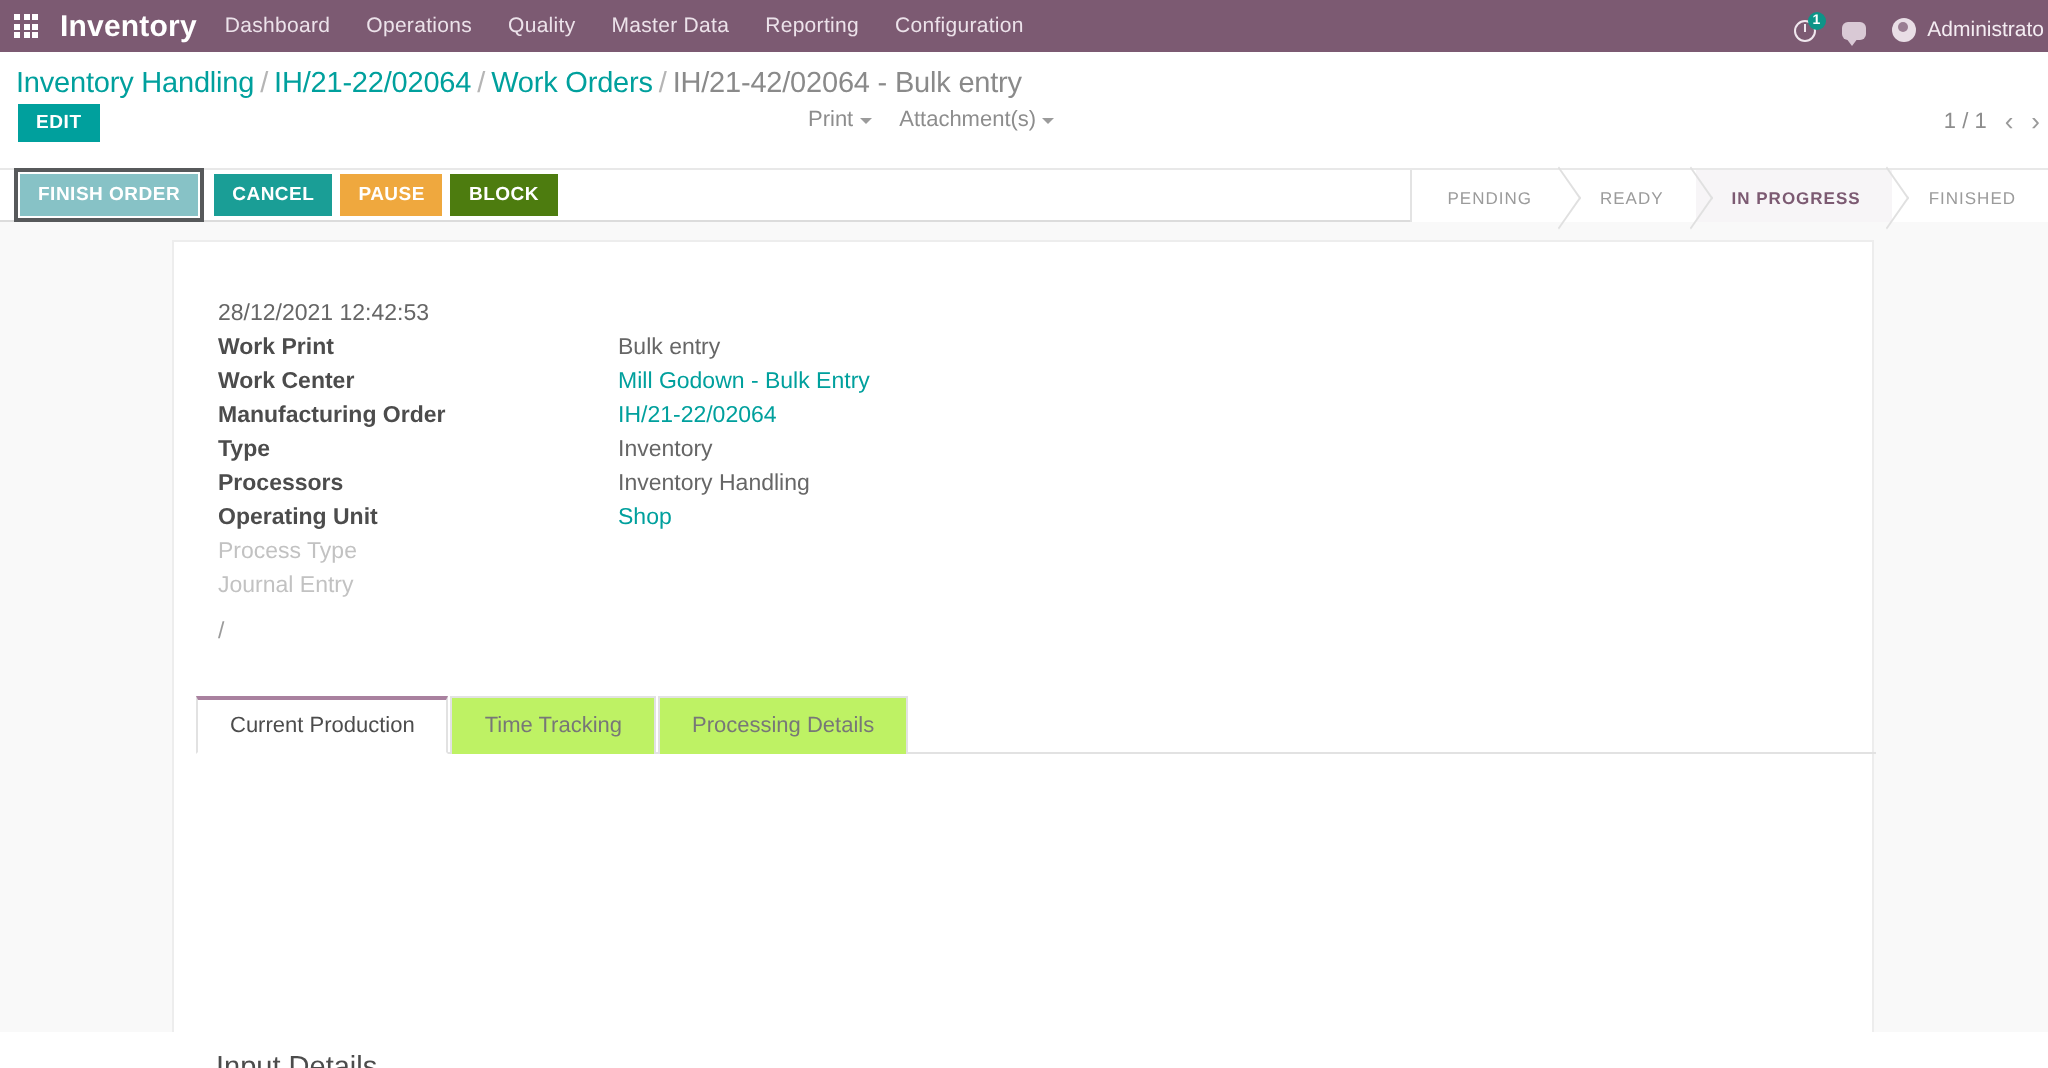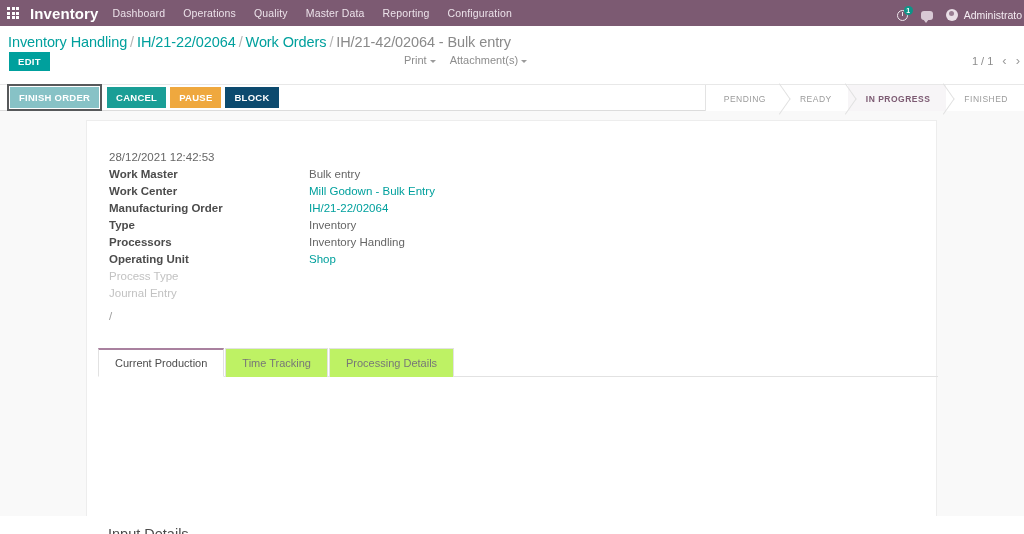--- a/index.html
+++ b/index.html
@@ -199,21 +199,21 @@
   }
   .act-finish {
     background: #87c2c6;
     outline: 2px solid #57595b;
     outline-offset: 1px;
     margin-left: 3px;
     margin-right: 8px;
   }
   .act-cancel { background: #1A9E96; }
   .act-pause  { background: #EFA83E; }
-  .act-block  { background: #0c4a6e; }
+  .act-block  { background: #4d7c0f; }
 
   .pipeline {
     position: absolute;
     right: 0; top: 0;
     height: 27px;
     display: flex;
     align-items: stretch;
     border-left: 1px solid #e3e3e3;
   }
   .stage {
@@ -405,21 +405,21 @@
 <div class="page">
 
   <div class="sheet-wrap">
     <div class="sheet-inner">
       <div class="fgroup">
 
         <div class="frow">
           <div class="fval">28/12/2021 12:42:53</div>
         </div>
         <div class="frow">
-          <div class="flabel">Work Master</div>
+          <div class="flabel">Work Print</div>
           <div class="fval">Bulk entry</div>
         </div>
         <div class="frow">
           <div class="flabel">Work Center</div>
           <div class="fval link">Mill Godown - Bulk Entry</div>
         </div>
         <div class="frow">
           <div class="flabel">Manufacturing Order</div>
           <div class="fval link">IH/21-22/02064</div>
         </div>

